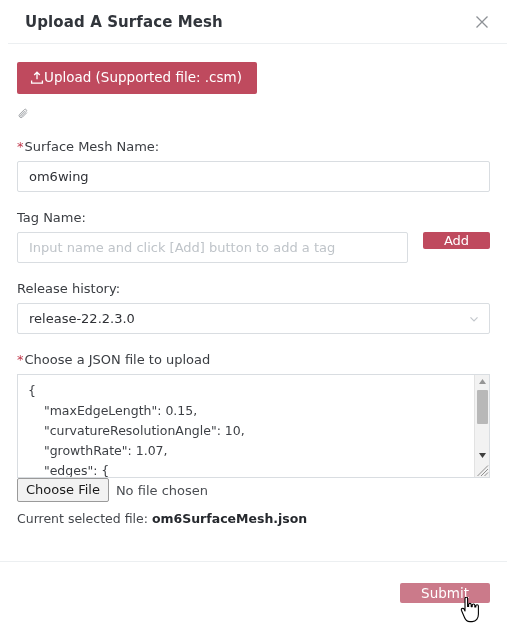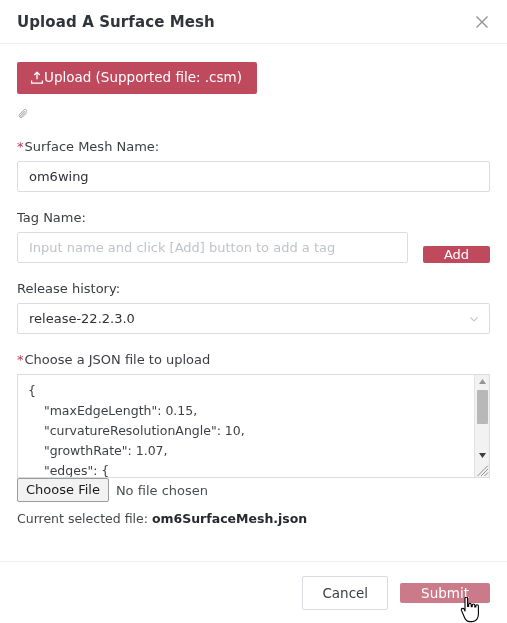--- a/index.html
+++ b/index.html
@@ -28,20 +28,21 @@
 
   
   .dlg-header {
     height: 44px;
     min-height: 44px;
     border-bottom: 1px solid #eceff1;
     display: flex;
     align-items: center;
     padding: 0 16px 0 17px;
     box-sizing: border-box;
+    margin-left: 8px;
   }
   .dlg-title {
     font-size: 15px;
     font-weight: bold;
     color: #31353b;
     letter-spacing: .1px;
     flex: 1;
   }
   .close-btn {
     width: 22px;
@@ -104,21 +105,21 @@
     border-radius: 2px;
     background: #fff;
     font-family: inherit;
     font-size: 13px;
     color: #2f3136;
     padding: 0 11px;
     outline: none;
   }
   .txt-input::placeholder { color: #bfc4c9; }
 
-  .tag-row { display: flex; gap: 15px; align-items: flex-end; }
+  .tag-row { display: flex; gap: 15px; align-items: flex-start; }
   .tag-row .txt-input { flex: 1; }
   .add-btn {
     background: #bf4a5e;
     color: #fff;
     border: none;
     border-radius: 2px;
     font-family: inherit;
     font-size: 13px;
     width: 67px;
     cursor: pointer;
@@ -371,21 +372,20 @@
     </div>
 
     <div class="current-file">
       <span>Current selected file:</span>
       <b>om6SurfaceMesh.json</b>
     </div>
 
   </div>
 
   <div class="dlg-footer">
-    <button class="btn-cancel">Cancel</button>
     <button class="btn-submit">Submit</button>
   </div>
 
   <div class="cursor">
     <svg width="20" height="26" viewBox="0 0 20 26" aria-hidden="true">
       <path d="M5 1.5 C5 .7 5.6 .2 6.3 .2 C7 .2 7.6 .7 7.6 1.5 L7.6 9.5 L8.6 9.5 L8.6 7.6 C8.6 6.9 9.2 6.4 9.9 6.4 C10.6 6.4 11.2 6.9 11.2 7.6 L11.2 9.6 L12.2 9.6 L12.2 8.2 C12.2 7.5 12.8 7 13.5 7 C14.2 7 14.8 7.5 14.8 8.2 L14.8 9.9 L15.8 9.9 L15.8 9 C15.8 8.3 16.4 7.8 17.1 7.8 C17.8 7.8 18.4 8.3 18.4 9 L18.4 17.2 C18.4 21 16.2 24.6 12.2 24.6 L10 24.6 C6.8 24.6 5.2 22.6 4.3 20 L1.4 13.2 C1.1 12.4 1.6 11.6 2.4 11.4 C3 11.2 3.7 11.5 4 12.1 L5 14 Z" fill="#ffffff" stroke="#000000" stroke-width="1.1" stroke-linejoin="round"></path>
     </svg>
   </div>
 
 </div>

